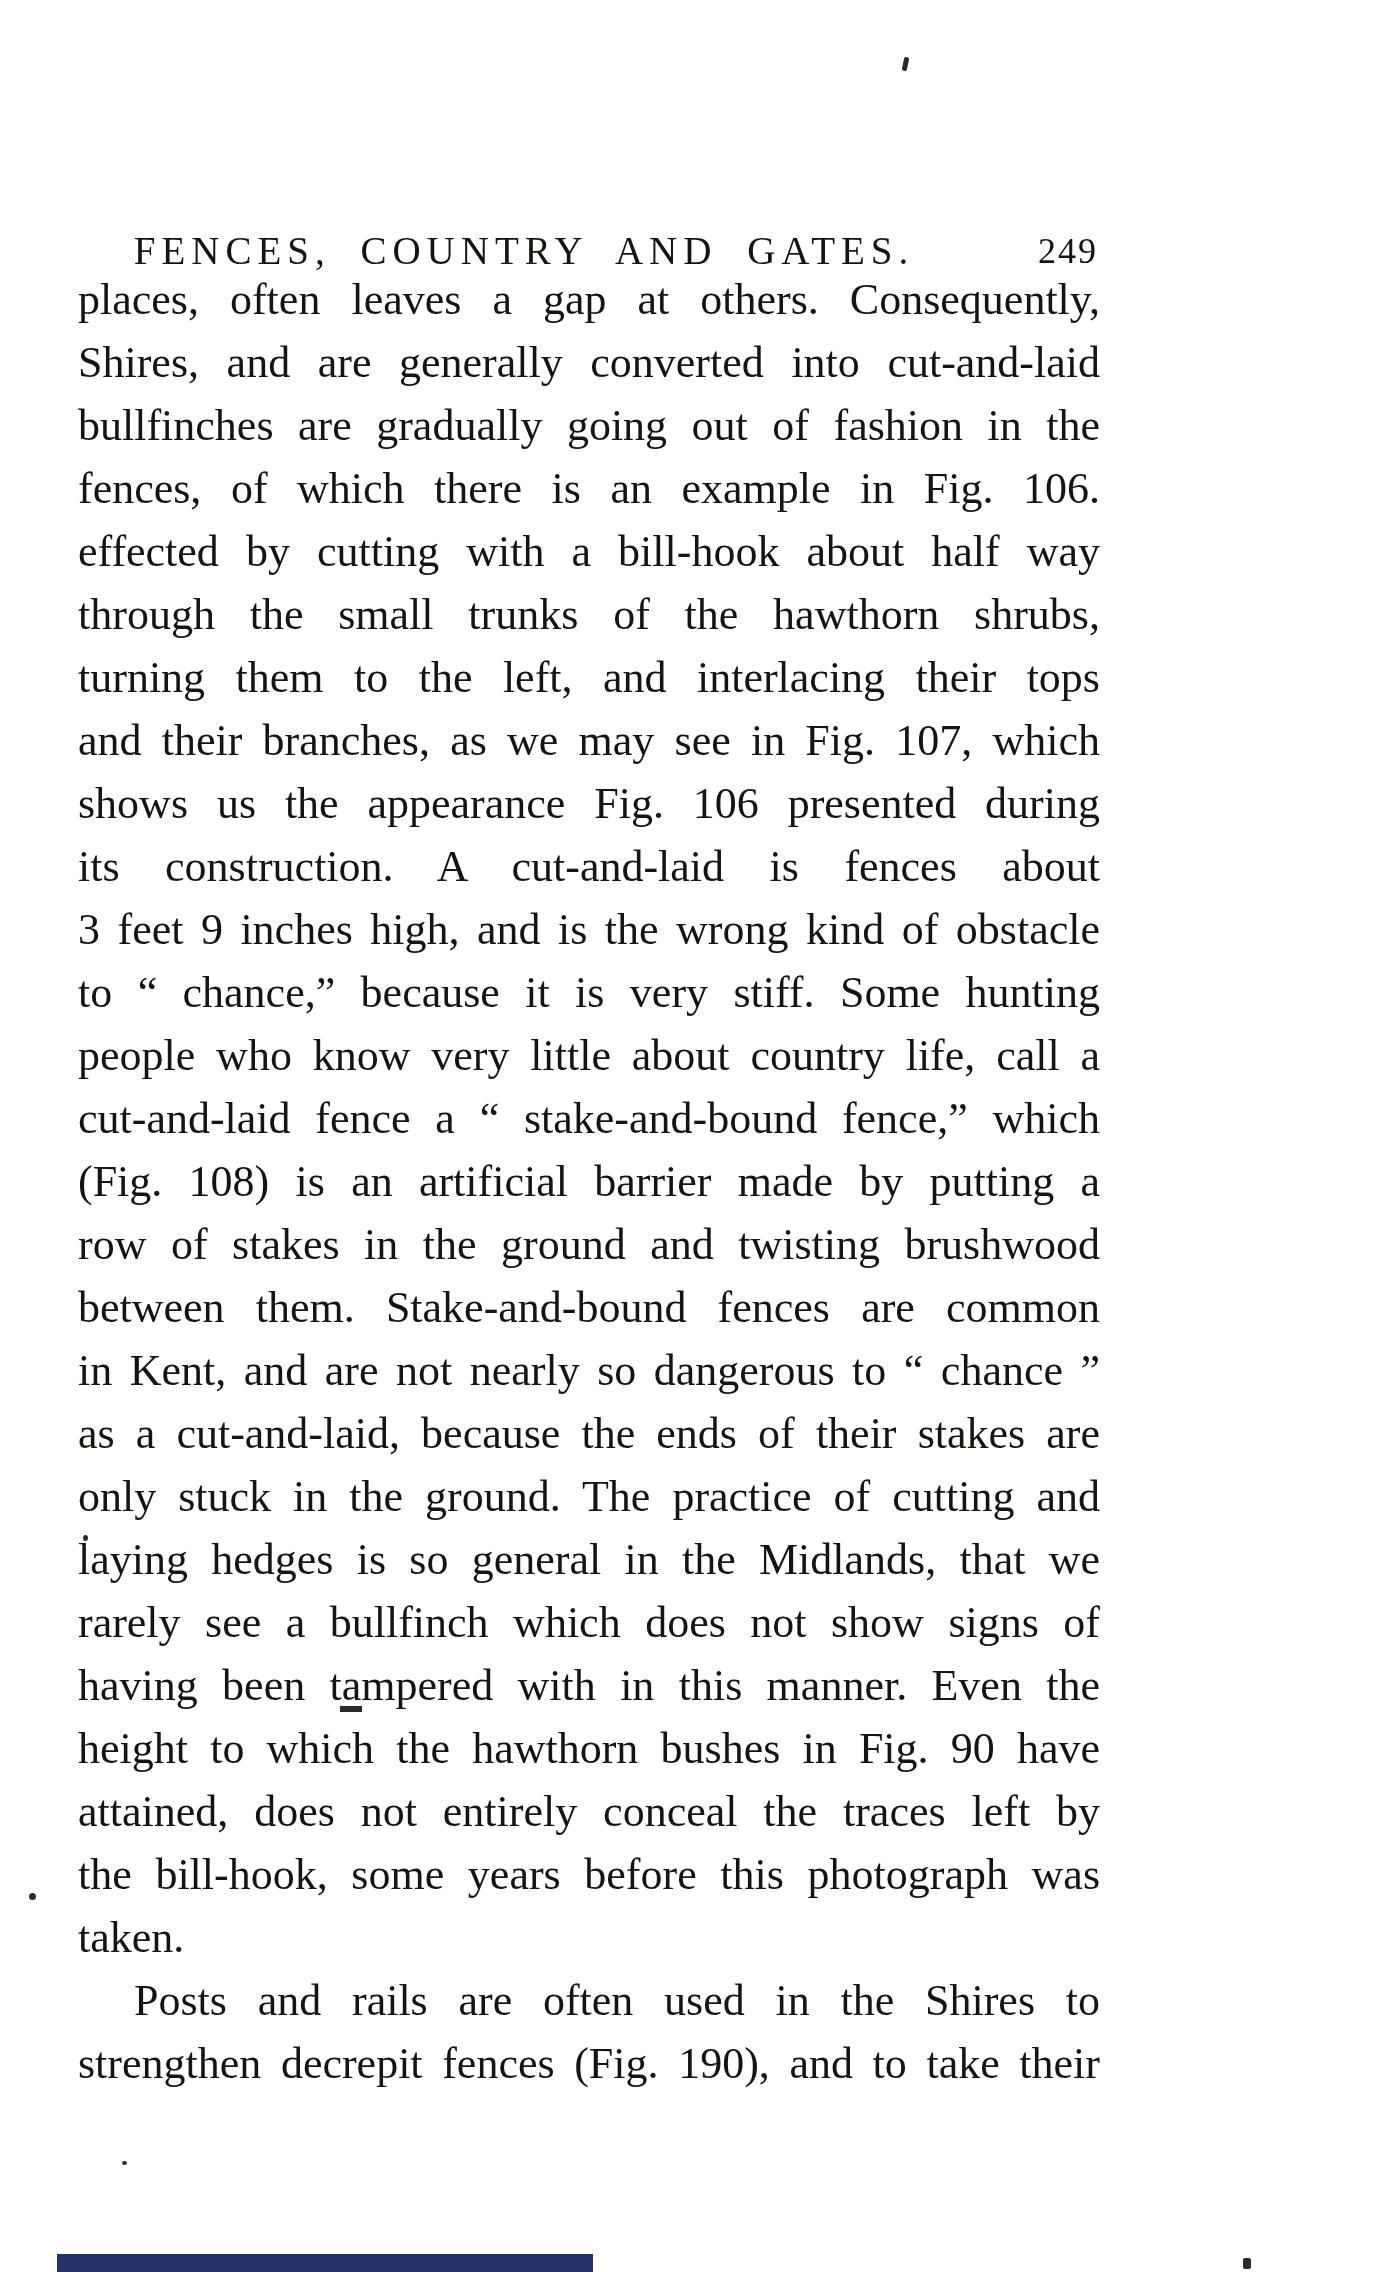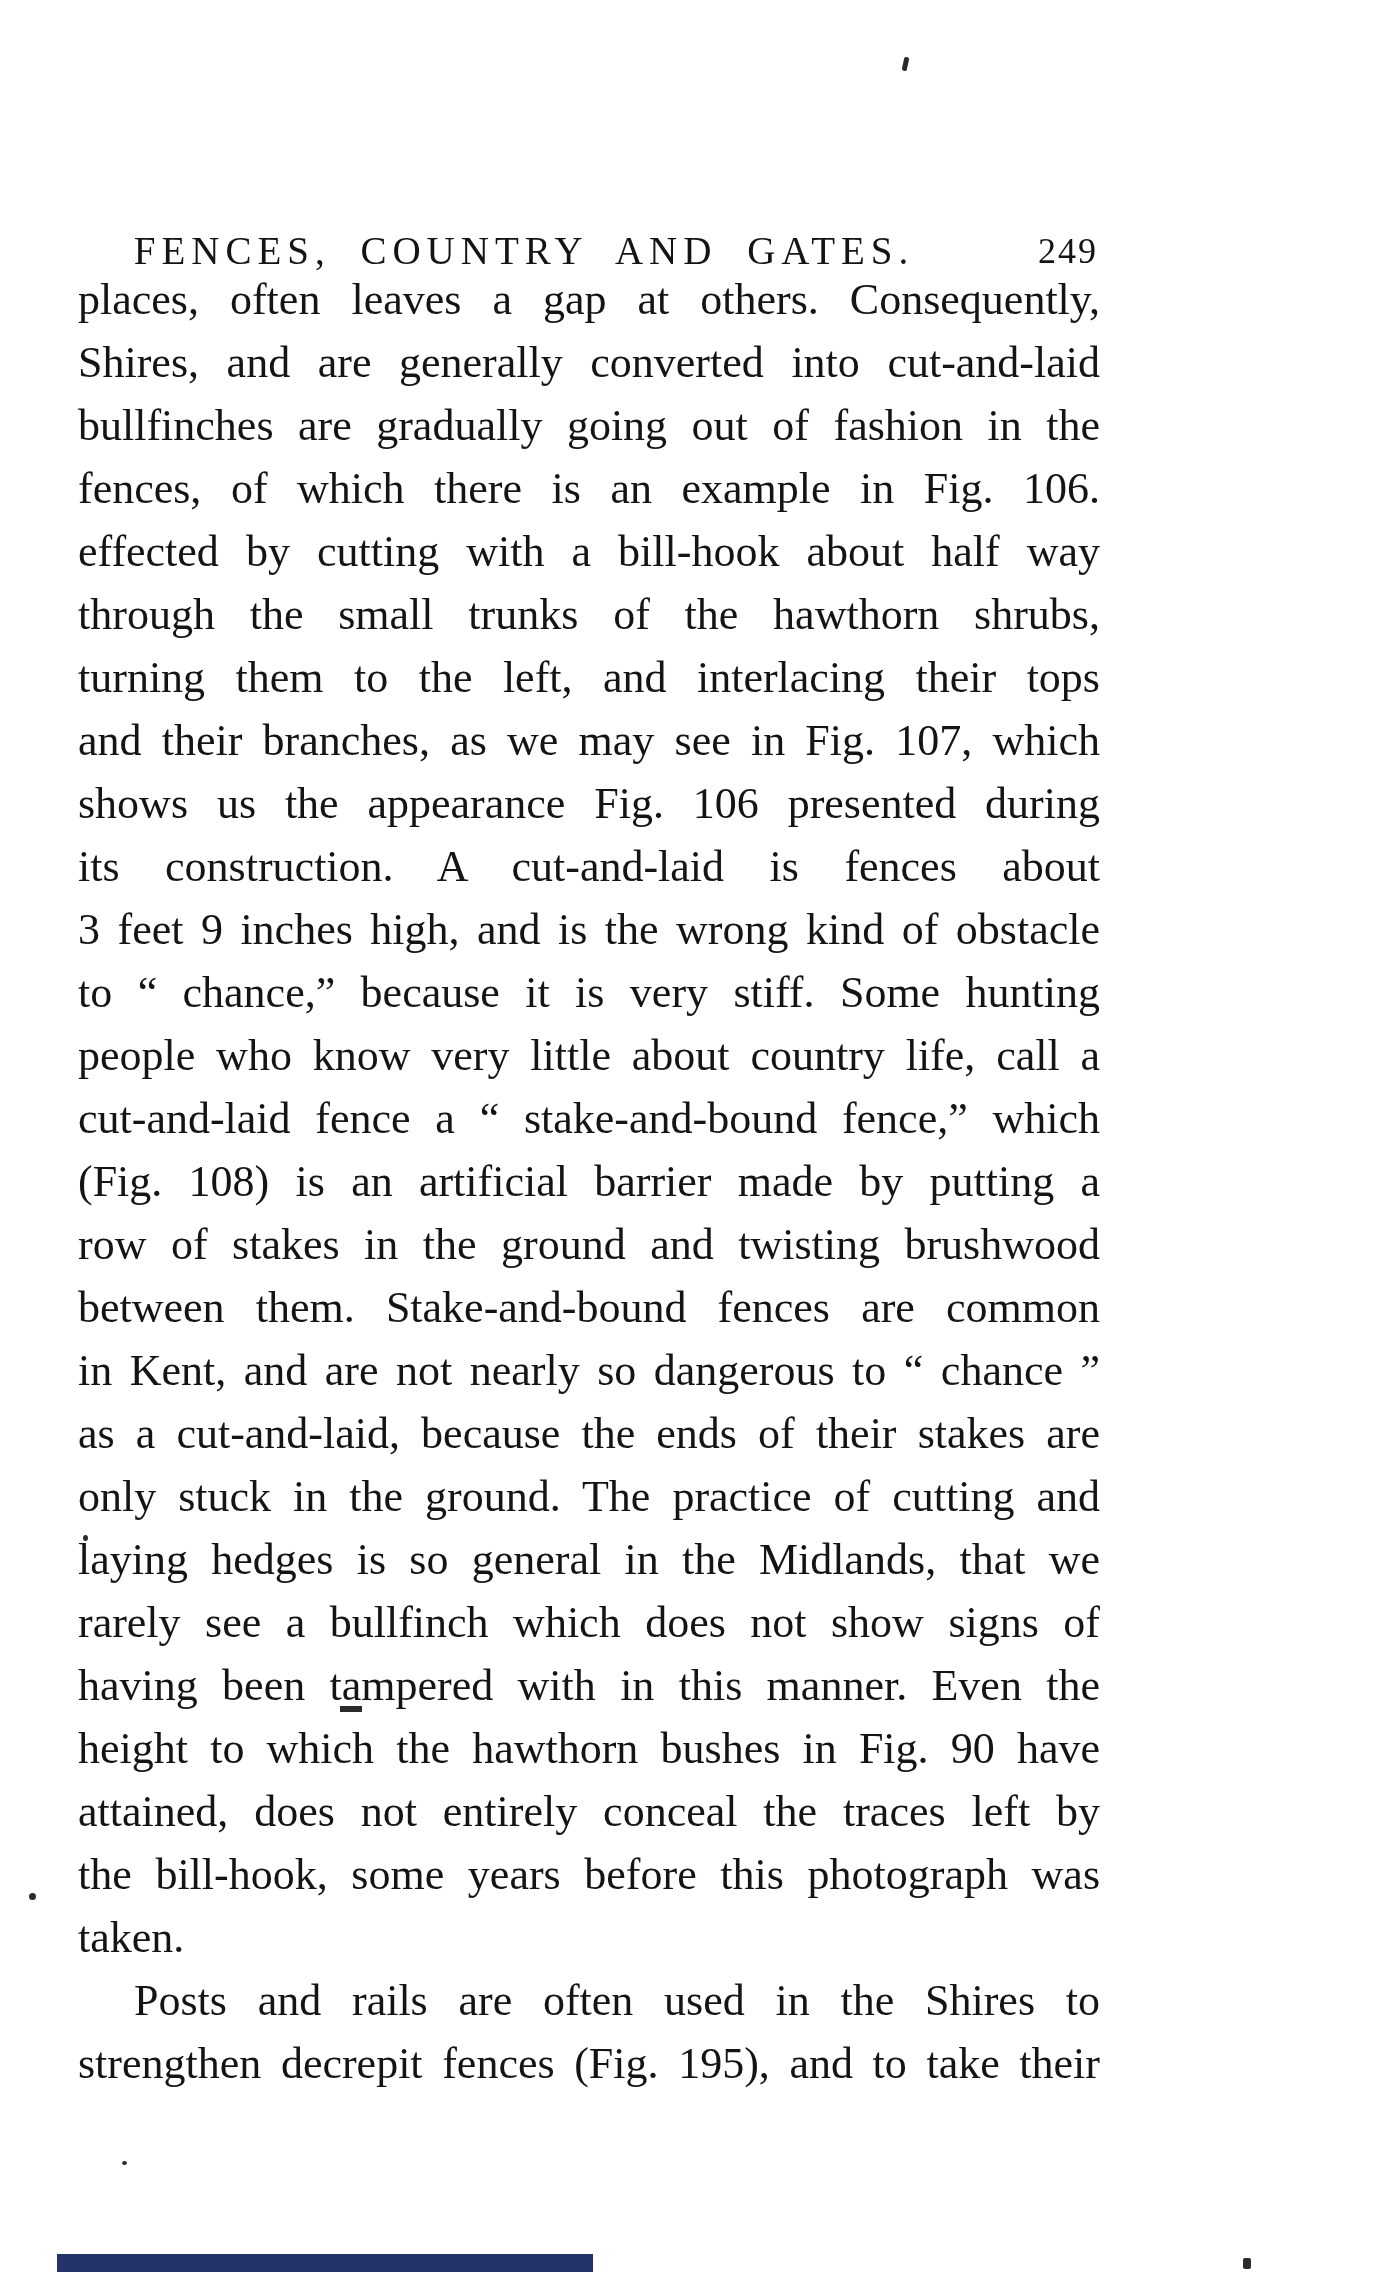--- a/index.html
+++ b/index.html
@@ -105,21 +105,21 @@
     <div class="line">as a cut-and-laid, because the ends of their stakes are</div>
     <div class="line">only stuck in the ground.  The practice of cutting and</div>
     <div class="line">laying hedges is so general in the Midlands, that we</div>
     <div class="line">rarely see a bullfinch which does not show signs of</div>
     <div class="line">having been tampered with in this manner.  Even the</div>
     <div class="line">height to which the hawthorn bushes in Fig. 90 have</div>
     <div class="line">attained, does not entirely conceal the traces left by</div>
     <div class="line">the bill-hook, some years before this photograph was</div>
     <div class="line para-end">taken.</div>
     <div class="line para-start">Posts and rails are often used in the Shires to</div>
-    <div class="line">strengthen decrepit fences (Fig. 195), and to take their</div>
+    <div class="line">strengthen decrepit fences (Fig. 190), and to take their</div>
   </div>
 
   <div class="artifact a-quote"></div>
   <div class="artifact a-dot-left1"></div>
   <div class="artifact a-dot-left2"></div>
   <div class="artifact a-underline"></div>
   <div class="artifact a-dot-small"></div>
   <div class="artifact a-dot-bottom"></div>
   <div class="a-bar" style="background: rgb(35, 50, 103);"></div>
 

